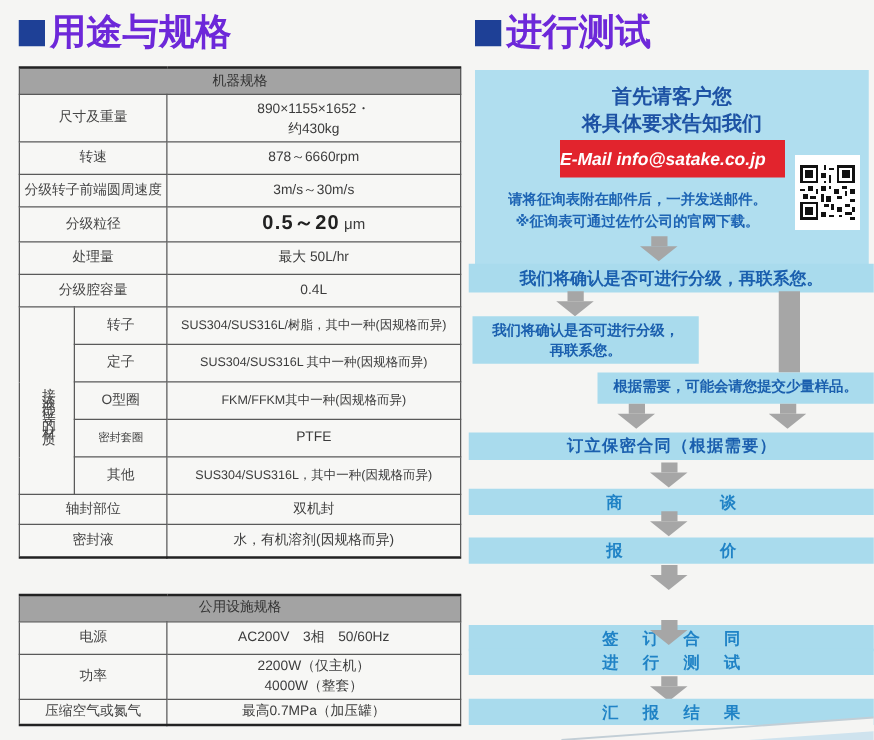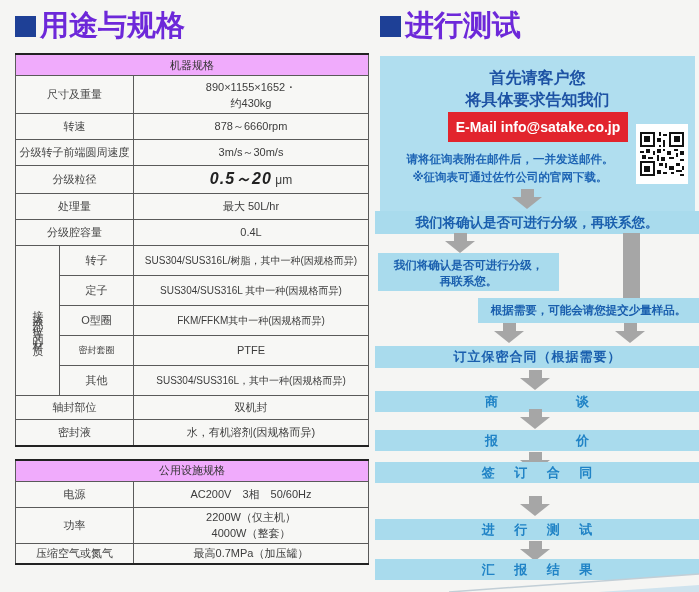--- a/index.html
+++ b/index.html
@@ -11,35 +11,35 @@
     color:#3c3c3c;
   }
   
   .sec-title{display:flex;align-items:center;gap:2px;font-size:29px;font-weight:bold;color:#6d28d9;}
   .sq{width:21px;height:21px;background:#1e4096;display:inline-block;margin-right:2px;}
   
   .col-left{position:absolute;left:15px;top:6px;width:354px;}
   table.spec{border-collapse:collapse;width:353px;table-layout:fixed;background:#f7f7f5;
              border:1px solid #4a4a4a;border-top:2px solid #222;border-bottom:2px solid #222;margin-top:7px;}
   table.spec td{border:1px solid #5a5a5a;padding:0 2px;text-align:center;vertical-align:middle;font-size:11px;line-height:13px;}
-  td.thead{background:#f0abfc;font-size:12px;color:#333;height:20px;}
+  td.thead{background:#a3a3a3;font-size:12px;color:#333;height:20px;}
   td.lab{font-size:10.5px;color:#444;}
   td.val{font-size:11px;color:#3c3c3c;}
   td.val.sm{font-size:10px;}
   .vlab{writing-mode:vertical-rl;text-orientation:upright;letter-spacing:5px;font-size:11px;color:#444;padding:4px 0;}
-  .big-val b{font-size:16px;font-weight:bold;color:#222;letter-spacing:1px;font-style:italic;}
+  .big-val b{font-size:16px;font-weight:bold;color:#222;letter-spacing:1px;}
   .big-val span{font-size:12px;}
   .two-line div{line-height:16px;}
   
   .col-right{position:absolute;left:375px;top:0;width:324px;height:592px;}
   .col-right .sec-title{position:absolute;left:5px;top:6px;}
   .intro-box{position:absolute;left:5px;top:56px;width:315px;height:158px;background:#b0deef;}
   .intro-head{margin-top:11px;text-align:center;font-size:16px;line-height:22px;font-weight:bold;color:#1d52a4;}
   .email-btn{position:absolute;left:68px;top:56px;width:180px;height:30px;background:#e2242d;color:#fff;
-             font-weight:bold;font-size:14px;line-height:30px;text-align:center;}
+             font-weight:bold;font-size:14px;line-height:30px;font-style:italic;}
   .intro-note{position:absolute;left:0;width:260px;text-align:center;font-size:11.5px;font-weight:bold;color:#1d64b4;}
   .qr{position:absolute;right:7px;top:68px;width:52px;height:60px;background:#fff;display:flex;align-items:center;justify-content:center;}
   
   .fbar{position:absolute;left:0;width:324px;background:#a9dbed;color:#2083c6;font-weight:bold;
         text-align:center;font-size:13px;}
   .fbar.dark{color:#1a5fae;}
   .ls-sm{letter-spacing:1px;text-indent:1px;}
   .ls-mid{letter-spacing:1.5em;text-indent:1.5em;}
   .ls-wide{letter-spacing:6em;text-indent:6em;}
   .side-box{position:absolute;left:3px;top:253px;width:181px;height:38px;background:#a9dbed;
@@ -124,21 +124,21 @@
       <td class="lab" colspan="2">轴封部位</td>
       <td class="val">双机封</td>
     </tr>
     <tr style="height:26px">
       <td class="lab" colspan="2">密封液</td>
       <td class="val">水，有机溶剂(因规格而异)</td>
     </tr>
   </tbody>
     </table>
 
-  <table class="spec" style="margin-top:12px">
+  <table class="spec" style="margin-top:28px">
     <colgroup>
         <col style="width:118px">
         <col style="width:235px">
       </colgroup>
     <tbody>
         <tr style="height:19px">
           <td class="thead" colspan="2">公用设施规格</td>
         </tr>
     <tr style="height:26px">
       <td class="lab">电源</td>
@@ -261,21 +261,21 @@
       <div class="arr-stem"></div>
       <div class="arr-head"></div>
     </div>
 
   <div class="fbar ls-wide" style="top:430px;height:21px;line-height:21px">报价</div>
   <div class="arr" style="left:145px;top:452px">
       <div class="arr-stem"></div>
       <div class="arr-head"></div>
     </div>
 
-  <div class="fbar ls-mid" style="top:462px;height:21px;line-height:21px">签订合同</div>
+  <div class="fbar ls-mid" style="top:500px;height:21px;line-height:21px">签订合同</div>
   <div class="arr" style="left:145px;top:496px">
       <div class="arr-stem"></div>
       <div class="arr-head"></div>
     </div>
 
   <div class="fbar ls-mid" style="top:519px;height:21px;line-height:21px">进行测试</div>
   <div class="arr" style="left:145px;top:541px">
       <div class="arr-stem"></div>
       <div class="arr-head"></div>
     </div>

